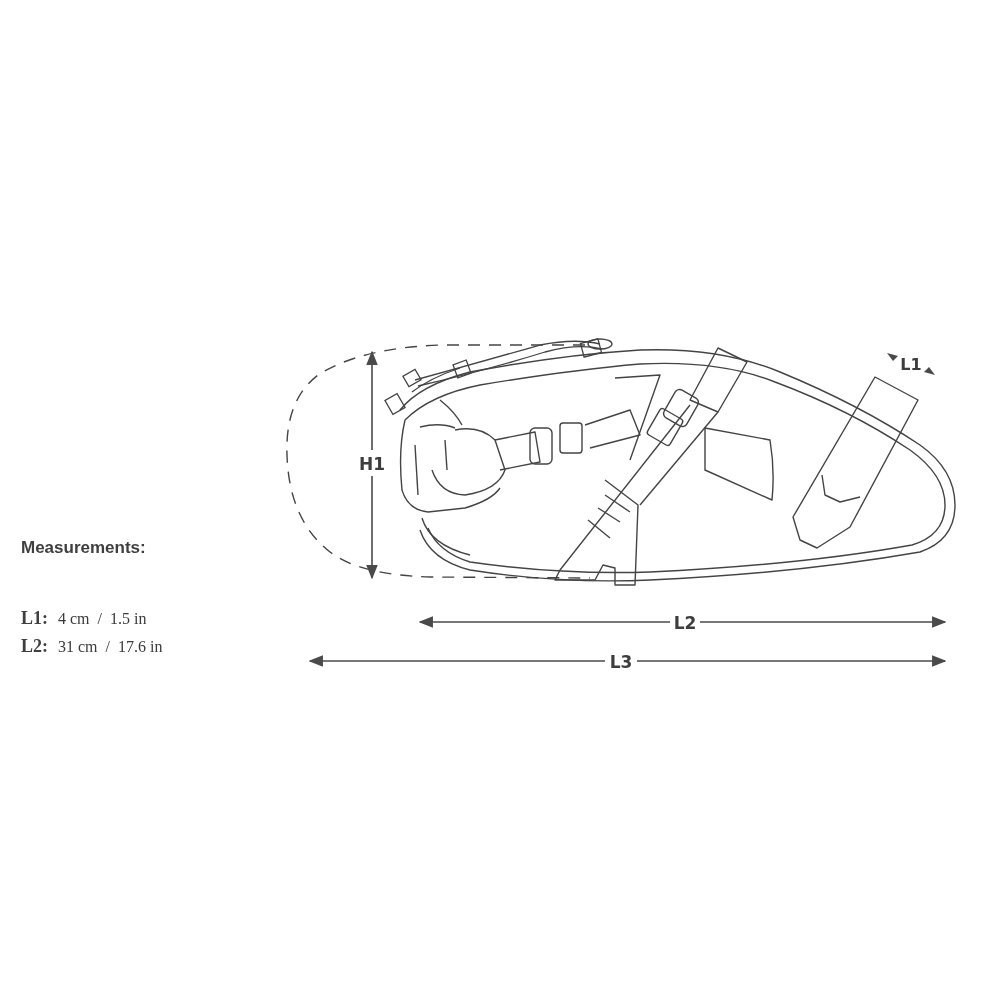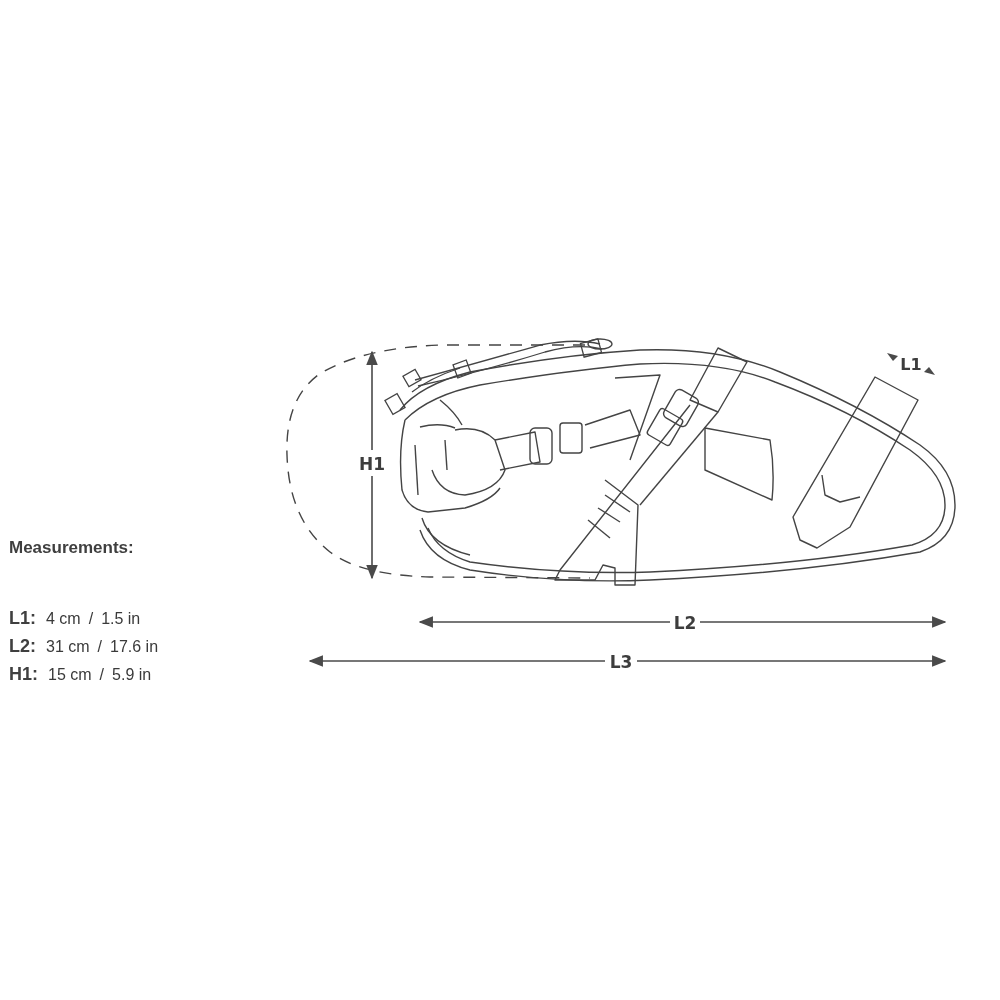--- a/index.html
+++ b/index.html
@@ -1,22 +1,22 @@
 <!DOCTYPE html>
 <html><head>
   <meta charset="utf-8">
   <style>
     html, body { margin: 0; padding: 0; background: #ffffff; }
     body { width: 1000px; height: 1000px; position: relative; overflow: hidden;
            font-family: "Liberation Sans", "DejaVu Sans", sans-serif; color: #3a3a3a; }
     #diagram { position: absolute; left: 0; top: 0; width: 1000px; height: 1000px; }
     .dim-label { font-family: "DejaVu Sans", sans-serif; font-weight: bold; fill: #3d3d3d; }
-    .meas { position: absolute; left: 9px; top: 538px; }
+    .meas { position: absolute; left: 21px; top: 538px; }
     .meas-title { font-size: 17px; font-weight: bold; color: #3f3f3f; letter-spacing: 0px; margin-bottom: 46px; }
-    .meas-row { height: 28px; line-height: 28px; font-size: 16px; color: #3a3a3a; white-space: nowrap; }
+    .meas-row { height: 28px; line-height: 28px; font-size: 16px; color: #3a3a3a; white-space: nowrap; font-family: Liberation Serif, serif; }
     .meas-row .k { font-weight: bold; font-size: 18px; margin-right: 10px; color: #3f3f3f; }
     .meas-row .sep { margin: 0 8px; }
   </style>
 </head>
 <body>
 
 <svg id="diagram" viewBox="0 0 1000 1000" xmlns="http://www.w3.org/2000/svg">
   <defs>
     <marker id="arrow" viewBox="0 0 10 10" refX="9" refY="5" markerWidth="9" markerHeight="9" orient="auto-start-reverse">
       <path d="M0,1 L10,5 L0,9 z" fill="#4a4a4a"></path>
@@ -97,16 +97,13 @@
 </svg>
 
 <div class="meas">
   <div class="meas-title">Measurements:</div>
   <div class="meas-row">
     <span class="k">L1:</span><span>4 cm</span><span class="sep">/</span><span>1.5 in</span>
   </div>
   <div class="meas-row">
     <span class="k">L2:</span><span>31 cm</span><span class="sep">/</span><span>17.6 in</span>
   </div>
-  <div class="meas-row">
-    <span class="k">H1:</span><span>15 cm</span><span class="sep">/</span><span>5.9 in</span>
-  </div>
 </div>
 
 </body></html>

